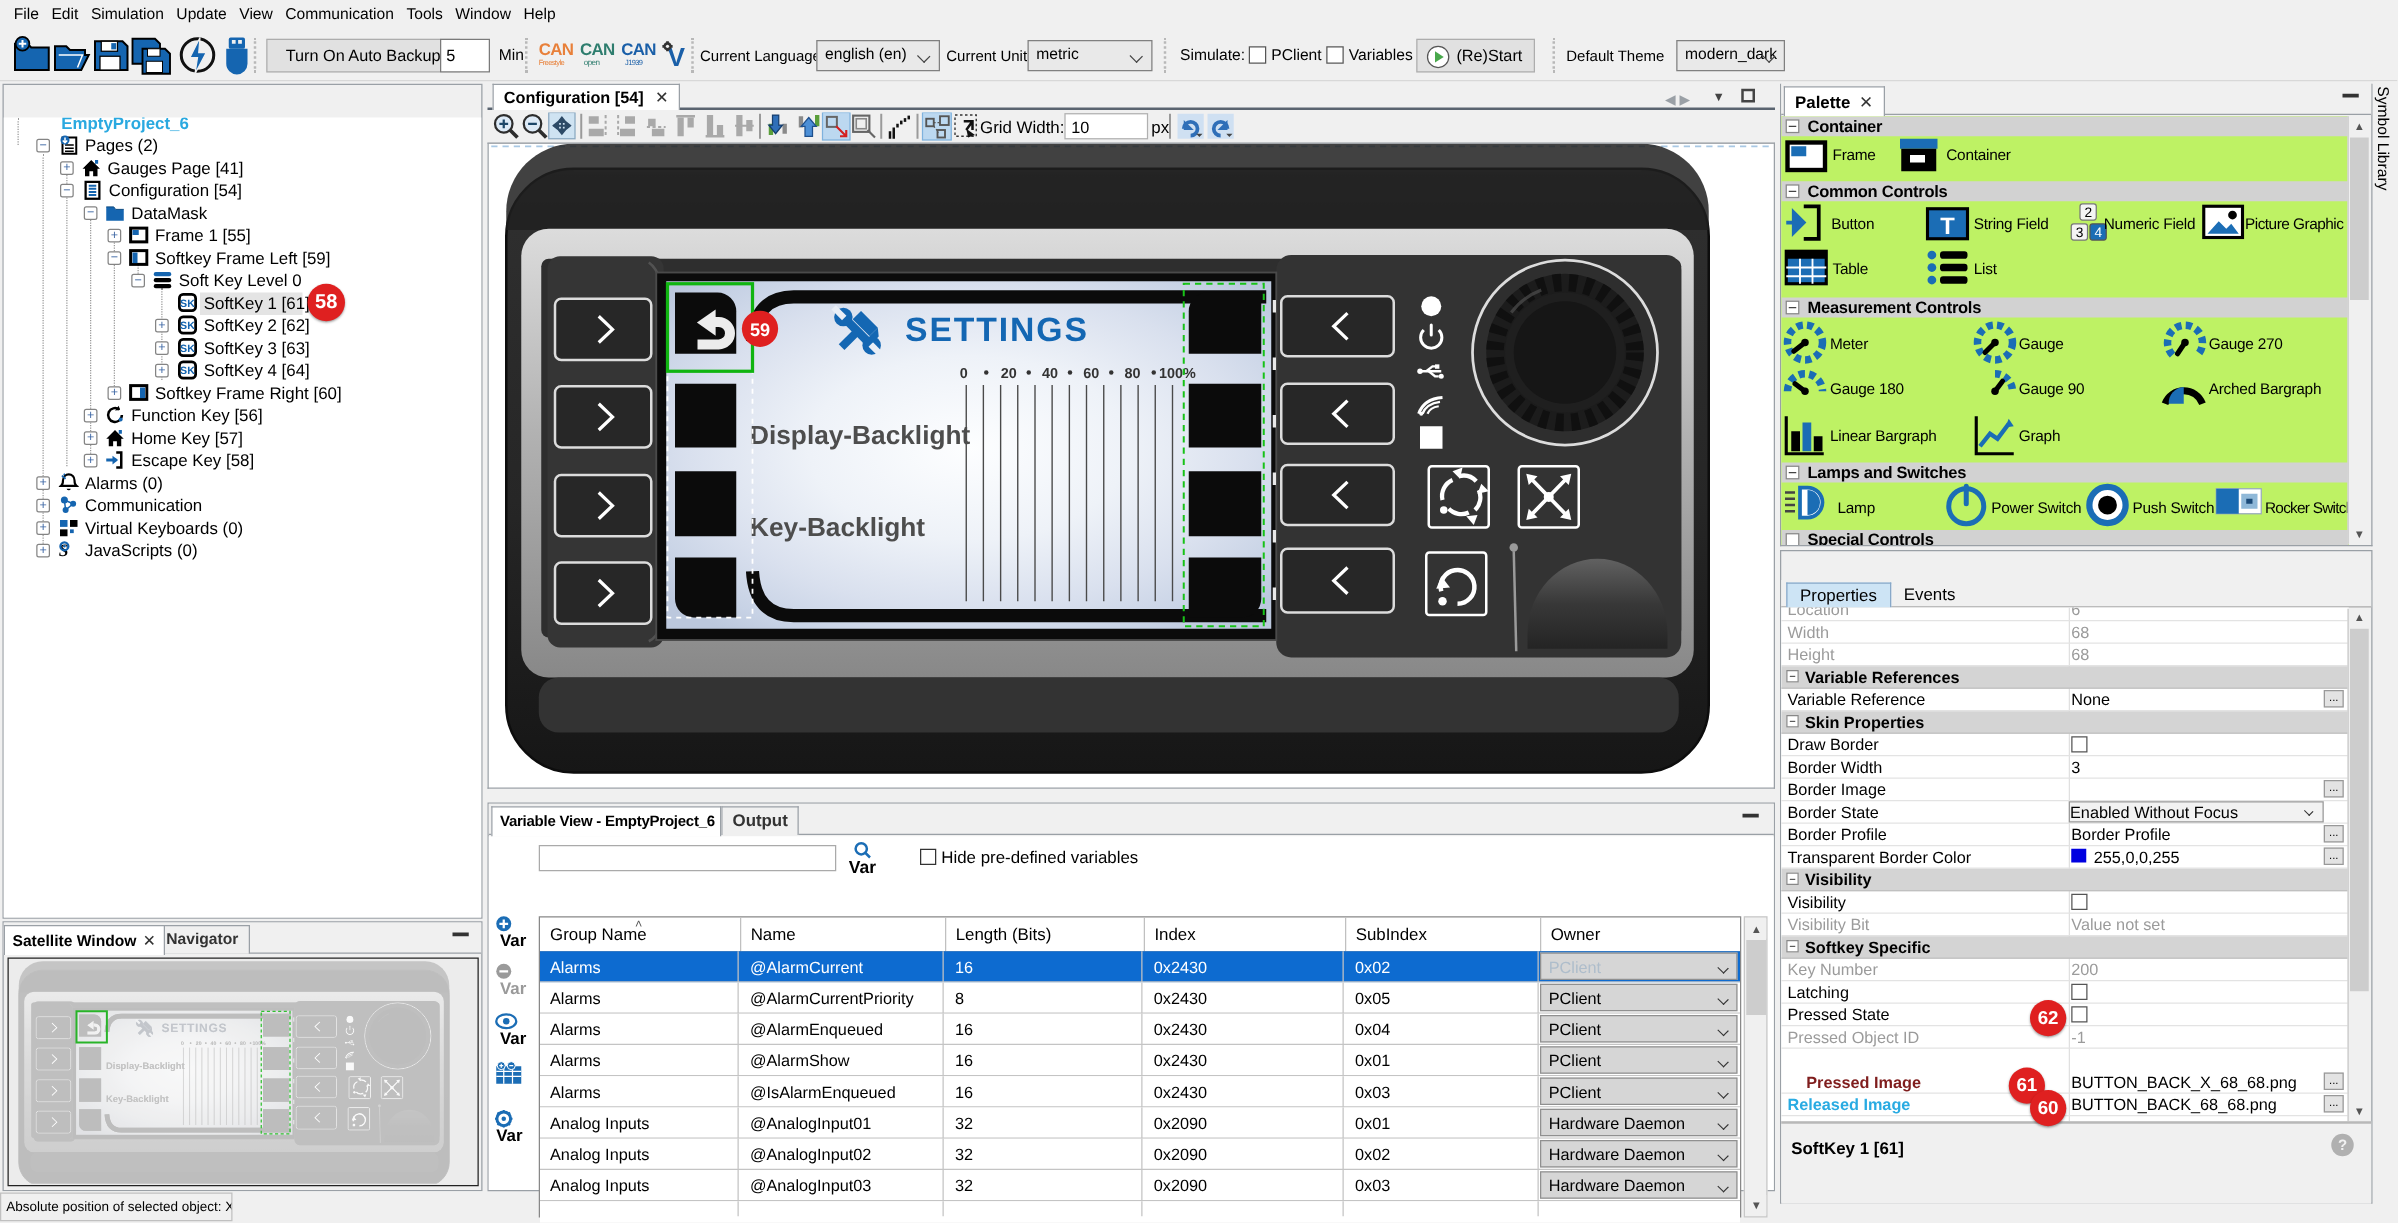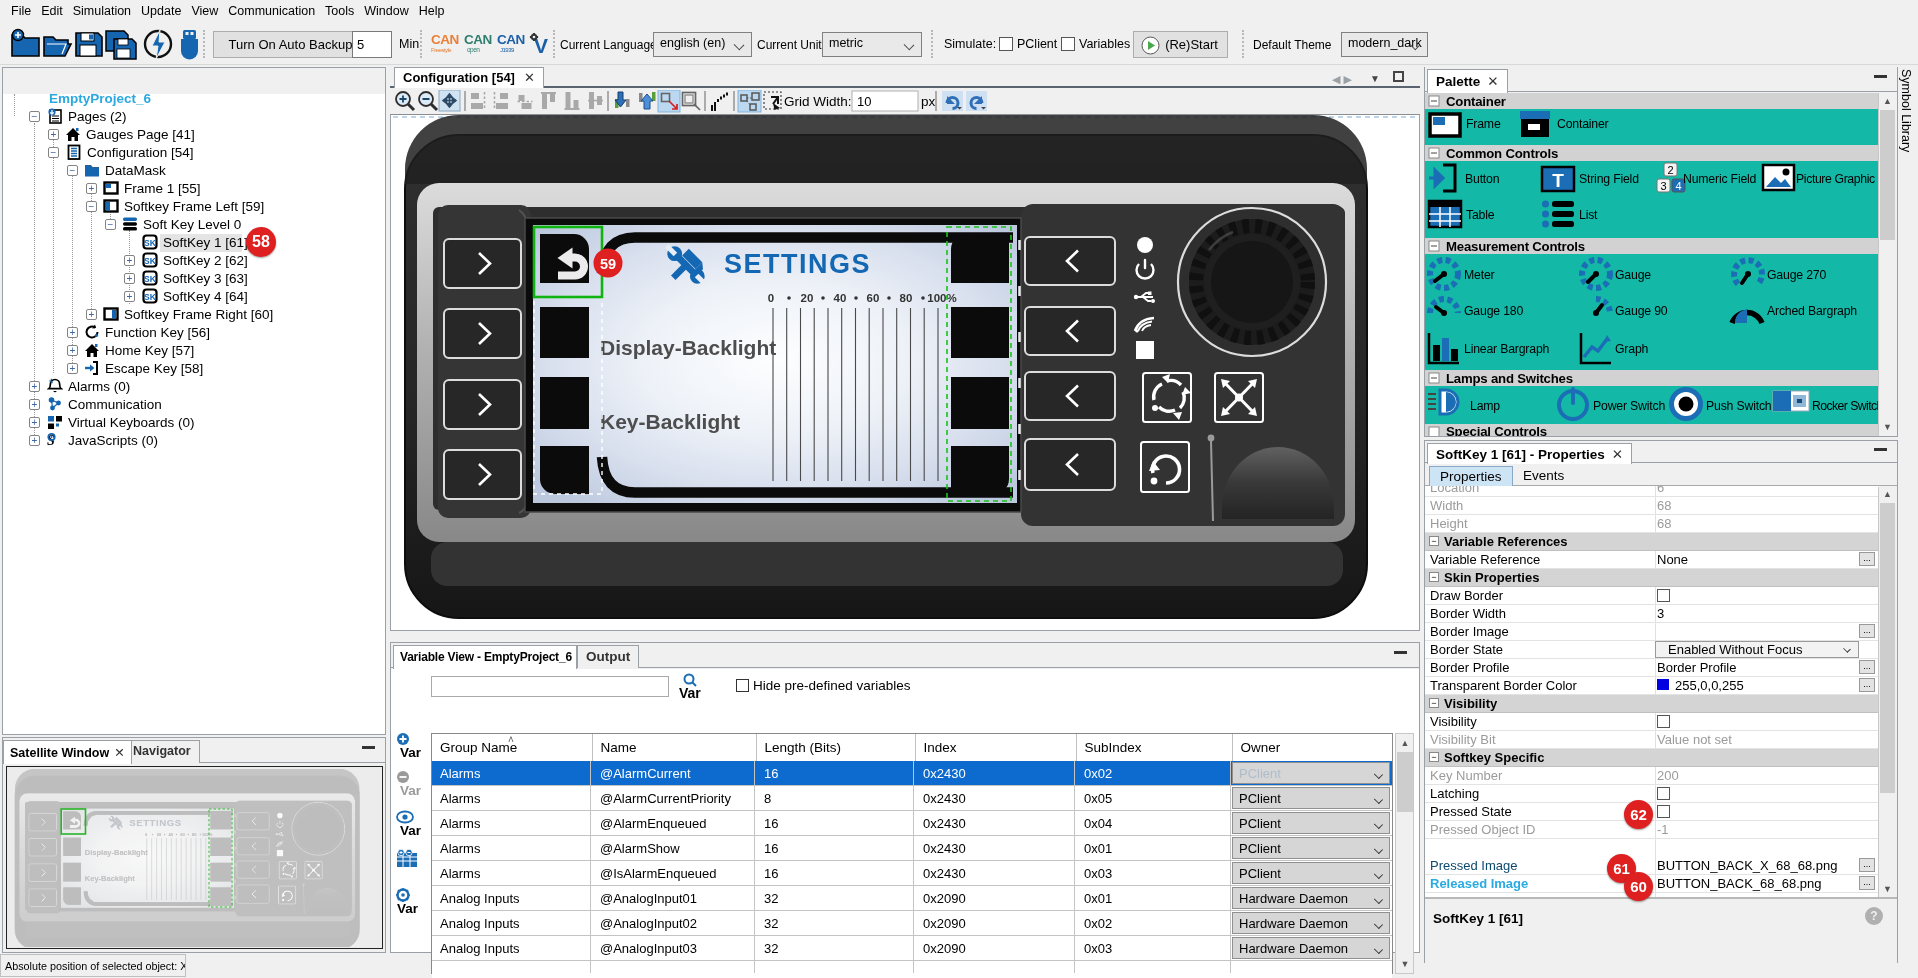--- a/index.html
+++ b/index.html
@@ -838,21 +838,21 @@
         <div class="abs" style="left:1px; bottom:1px; width:16px; height:16px; background:#f0f0f0; color:#555; font-size:9px; text-align:center; line-height:16px;">▼</div>
       </div>
     </div>
   </div>
 
   <div class="panel" id="palette" style="left:1424px; top:67px; width:474px; height:370px; border:1px solid #9aa0a6; border-top:none;">
     <div class="tabbar" style="border-bottom:1px solid #9aa0a6;">
       <div class="tab active" style="left:2px;">Palette<span class="x">✕</span></div>
       <div class="minim" style="right:10px;"></div>
     </div>
-    <div class="abs" style="left:0; top:26px; width:454px; bottom:0; overflow:hidden; background:#14b8a6;">
+    <div class="abs" style="left:0; top:26px; width:454px; bottom:0; overflow:hidden; background:#bef264;">
       <svg width="454" height="344" viewBox="0 0 454 344" font-family="Liberation Sans">
         <g font-size="12.3" letter-spacing="-0.2">
 
           <rect x="0" y="0" width="454" height="16" fill="#d2d2d2"></rect>
           <rect x="4" y="3" width="10" height="10" fill="#fff" stroke="#888"></rect>
             <line x1="6" y1="8" x2="12" y2="8" stroke="#444"></line>
           <text x="21" y="12.5" font-weight="bold" font-size="13.2">Container</text>
 
           <g transform="translate(4,18)">
               <rect x="1" y="3" width="30" height="22" fill="#fff" stroke="#000" stroke-width="3.5"></rect>
@@ -1004,24 +1004,20 @@
       </svg>
     </div>
     <div class="abs" style="right:1px; top:26px; width:18px; bottom:1px; background:#f0f0f0; border-left:1px solid #c8c8c8;">
       <div class="abs" style="left:0; top:0; width:17px; height:16px; color:#555; font-size:9px; text-align:center; line-height:16px;">▲</div>
       <div class="abs" style="left:1px; top:17px; width:15px; height:130px; background:#cdcdcd;"></div>
       <div class="abs" style="left:0; bottom:0; width:17px; height:16px; color:#555; font-size:9px; text-align:center; line-height:16px;">▼</div>
     </div>
   </div>
 
   <div class="panel" id="props" style="left:1424px; top:440px; width:474px; height:523px; border:1px solid #9aa0a6;">
-    <div class="tabbar" style="height:22px;">
-      <div class="tab active" style="left:2px; height:21px; padding-top:2px;">SoftKey 1 [61] - Properties<span class="x">✕</span></div>
-      <div class="minim" style="right:10px; top:7px;"></div>
-    </div>
     <div class="abs" style="left:0; top:23px; width:100%; height:22px; background:#f0f0f0; border-bottom:1px solid #aaa;">
       <div class="abs" style="left:4px; top:2px; height:20px; padding:2px 10px 0; background:#cde4f5; border:1px solid #88a8c8; border-bottom:none; font-size:13.5px;">Properties</div>
       <div class="abs" style="left:86px; top:2px; height:20px; padding:2px 12px 0; font-size:13.5px;">Events</div>
     </div>
     <div class="abs" id="pgrid" style="left:0; top:45px; width:454px; height:411px; background:#fff; overflow:hidden;">
       <div class="abs" style="left:230px; top:0; bottom:0; width:1px; background:#e0e0e0;"></div>
       <div class="prow" style="top:-7px;padding-left:37px;">
           <span class="pname" style="color:#9b9b9b;">Location</span>
           <span class="pval gray">6</span>
         </div>
@@ -1054,21 +1050,21 @@
           <span class="pname" style="">Border Width</span>
           <span class="pval">3</span>
         </div>
       <div class="prow" style="top:137px;">
           <span class="pname" style="">Border Image</span>
           <span class="pval"></span>
           <span class="dots" style="right:4px;">...</span>
         </div>
       <div class="prow" style="top:155px;">
           <span class="pname" style="">Border State</span>
-          <span class="pval" style="left:230px; right:20px; top:0px; height:17px; background:#f2f2f2; border:1px solid #999; line-height:16px; padding-left:12px;">Enabled Without Focus<span style="position:absolute; right:8px; top:4px; width:6px; height:6px; border-right:1.5px solid #333; border-bottom:1.5px solid #333; transform:rotate(45deg) scale(1,0.8);"></span></span>
+          <span class="pval" style="left:230px; right:20px; top:0px; height:17px; background:#f2f2f2; border:1px solid #999; line-height:16px; padding-left:0;">Enabled Without Focus<span style="position:absolute; right:8px; top:4px; width:6px; height:6px; border-right:1.5px solid #333; border-bottom:1.5px solid #333; transform:rotate(45deg) scale(1,0.8);"></span></span>
         </div>
       <div class="prow" style="top:173px;">
           <span class="pname" style="">Border Profile</span>
           <span class="pval">Border Profile</span>
           <span class="dots" style="right:4px;">...</span>
         </div>
       <div class="prow" style="top:191px;">
           <span class="pname" style="">Transparent Border Color</span>
           <span class="pval"><span style="display:inline-block; width:12px; height:11px; background:#0000e0; margin-right:6px;"></span>255,0,0,255</span>
           <span class="dots" style="right:4px;">...</span>
@@ -1103,21 +1099,21 @@
         </div>
       <div class="prow" style="top:335px;">
           <span class="pname" style="color:#9b9b9b;">Pressed Object ID</span>
           <span class="pval gray">-1</span>
         </div>
       <div class="prow" style="top:371px;margin-top:48px;">
           <span class="pname" style="color:#9b9b9b;">Released Object ID</span>
           <span class="pval gray">-1</span>
         </div>
       <div class="prow" style="top:371px;">
-          <span class="pname" style="color:#0c4a6e; font-weight:normal;">Pressed Image</span>
+          <span class="pname" style="color:#7f1d1d; font-weight:bold;margin-left:15px;">Pressed Image</span>
           <span class="pval">BUTTON_BACK_X_68_68.png</span>
           <span class="dots" style="right:4px;">...</span>
         </div>
       <div class="prow" style="top:389px;">
           <span class="pname" style="color:#29abe2; font-weight:bold;">Released Image</span>
           <span class="pval">BUTTON_BACK_68_68.png</span>
           <span class="dots" style="right:4px;">...</span>
         </div>
     </div>
     <div class="abs" style="right:1px; top:46px; width:18px; height:410px; background:#f0f0f0; border-left:1px solid #c8c8c8;">

